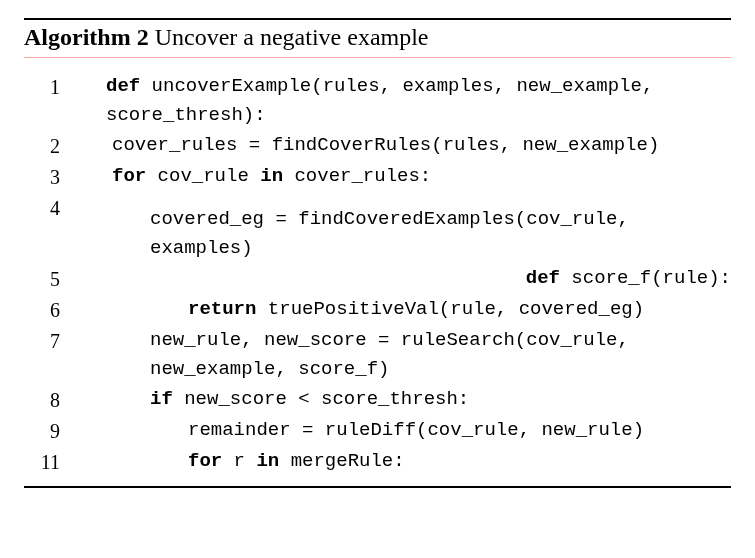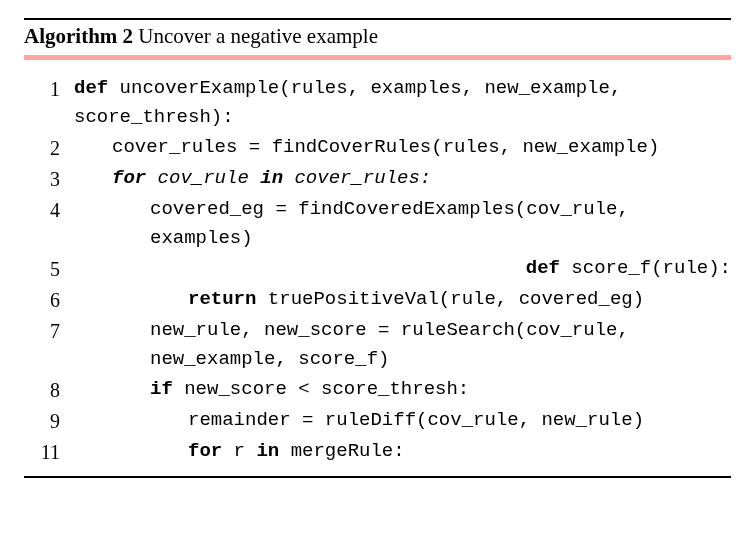--- a/index.html
+++ b/index.html
@@ -10,23 +10,23 @@
     color: #000;
     background: #fff;
     width: 755px;
     box-sizing: border-box;
   }
   .algo-box {
     border-top: 2px solid #000;
     border-bottom: 2px solid #000;
   }
   .algo-title {
-    border-bottom: 5px solid #fca5a5;
+    border-bottom: 1px solid #fca5a5;
     padding: 4px 0 6px 0;
-    font-size: 21px;
+    font-size: 24px;
   }
   .algo-title .label {
     font-weight: bold;
   }
   .algo-body {
     padding: 14px 0 8px 0;
   }
   .line {
     display: flex;
     align-items: flex-start;
@@ -56,33 +56,33 @@
 
 <div class="algo-box">
   <div class="algo-title">
     <span class="label">Algorithm 2</span>
     <span> </span>
     <span>Uncover a negative example</span>
   </div>
   <div class="algo-body" id="algo-body">
       <div class="line">
         <div class="lineno">1</div>
-        <div class="codecol" style="padding-left: 0px;"><span class="kw">def </span><span>uncoverExample(rules, examples, new_example, score_thresh):</span></div>
+        <div class="codecol" style="padding-left: 0px; margin-left: 32px;"><span class="kw">def </span><span>uncoverExample(rules, examples, new_example, score_thresh):</span></div>
       </div>
       <div class="line">
         <div class="lineno">2</div>
         <div class="codecol" style="padding-left: 38px;"><span>cover_rules = findCoverRules(rules, new_example)</span></div>
       </div>
       <div class="line">
         <div class="lineno">3</div>
-        <div class="codecol" style="padding-left: 38px; font-style: italic;"><span class="kw">for </span><span>cov_rule </span><span class="kw">in </span><span>cover_rules:</span></div>
+        <div class="codecol" style="padding-left: 38px;"><span class="kw">for </span><span>cov_rule </span><span class="kw">in </span><span>cover_rules:</span></div>
       </div>
       <div class="line">
         <div class="lineno">4</div>
-        <div class="codecol" style="padding-left: 76px;"><span>covered_eg = findCoveredExamples(cov_rule, examples)</span></div>
+        <div class="codecol" style="padding-left: 76px; margin-top: 12px;"><span>covered_eg = findCoveredExamples(cov_rule, examples)</span></div>
       </div>
       <div class="line">
         <div class="lineno">5</div>
         <div class="codecol" style="padding-left: 76px; text-align: right;"><span class="kw">def </span><span>score_f(rule):</span></div>
       </div>
       <div class="line">
         <div class="lineno">6</div>
         <div class="codecol" style="padding-left: 114px;"><span class="kw">return </span><span>truePositiveVal(rule, covered_eg)</span></div>
       </div>
       <div class="line">

